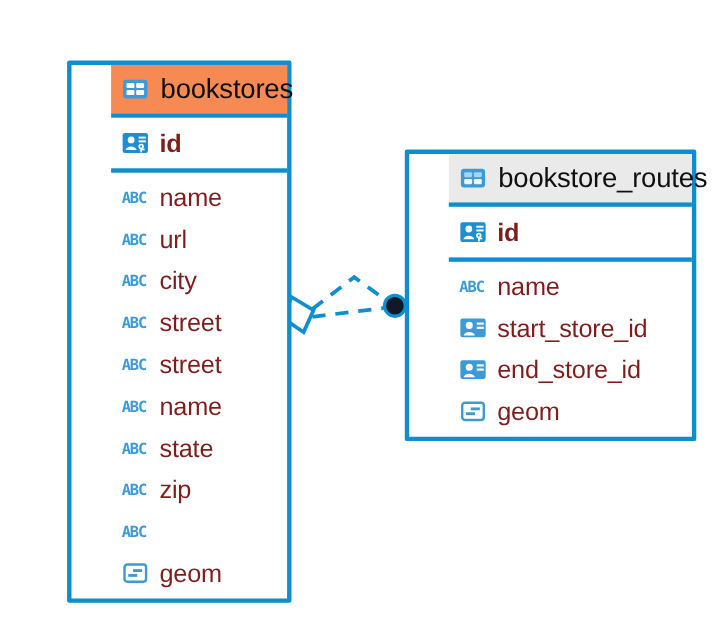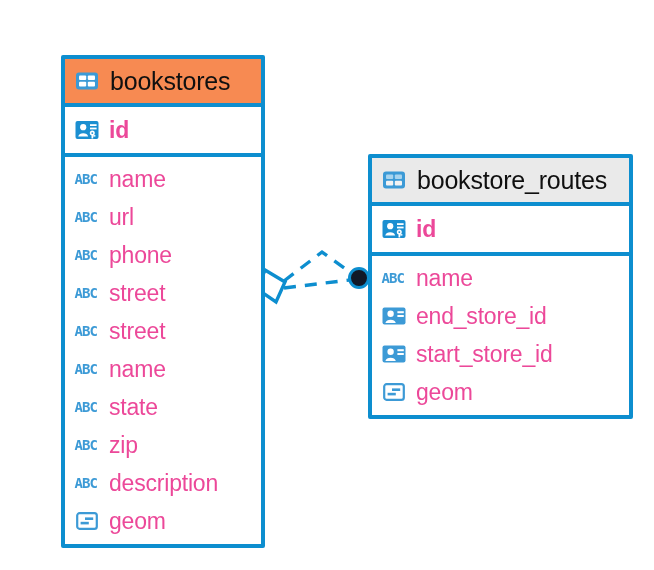--- a/index.html
+++ b/index.html
@@ -22,20 +22,21 @@
     height: 570px;
   }
 
   
   .entity {
     position: absolute;
     box-sizing: border-box;
     background: #ffffff;
     border: 4px solid #0d8ecf;
     border-radius: 2px;
+    padding-left: 36px;
   }
   .entity-header {
     display: flex;
     align-items: center;
     box-sizing: border-box;
     height: 44px;
     padding: 0 10px 0 9px;
     gap: 10px;
   }
   .entity-header.selected { background: #f78a52; }
@@ -66,21 +67,21 @@
   .field {
     display: flex;
     align-items: center;
     gap: 9px;
     height: 38px;
     padding: 0 10px 0 9px;
     box-sizing: border-box;
   }
   .field-label {
     font-size: 23px;
-    color: #ec4899;
+    color: #7f1d1d;
     line-height: 1;
     white-space: nowrap;
     letter-spacing: -0.2px;
   }
   .field-label.pk { font-weight: bold; }
 
   .pk-row { height: 46px; }
 
   
   .icon {
@@ -157,21 +158,21 @@
       <div class="field">
         <svg class="icon abc" viewBox="0 0 26 20" xmlns="http://www.w3.org/2000/svg">
           <text x="0.6" y="15.4" font-family="'DejaVu Sans Mono', monospace" font-size="14" font-weight="bold" fill="#3c9ad6" letter-spacing="-1">ABC</text>
         </svg>
         <span class="field-label">url</span>
       </div>
       <div class="field">
         <svg class="icon abc" viewBox="0 0 26 20" xmlns="http://www.w3.org/2000/svg">
           <text x="0.6" y="15.4" font-family="'DejaVu Sans Mono', monospace" font-size="14" font-weight="bold" fill="#3c9ad6" letter-spacing="-1">ABC</text>
         </svg>
-        <span class="field-label">phone</span>
+        <span class="field-label">city</span>
       </div>
       <div class="field">
         <svg class="icon abc" viewBox="0 0 26 20" xmlns="http://www.w3.org/2000/svg">
           <text x="0.6" y="15.4" font-family="'DejaVu Sans Mono', monospace" font-size="14" font-weight="bold" fill="#3c9ad6" letter-spacing="-1">ABC</text>
         </svg>
         <span class="field-label">street</span>
       </div>
       <div class="field">
         <svg class="icon abc" viewBox="0 0 26 20" xmlns="http://www.w3.org/2000/svg">
           <text x="0.6" y="15.4" font-family="'DejaVu Sans Mono', monospace" font-size="14" font-weight="bold" fill="#3c9ad6" letter-spacing="-1">ABC</text>
@@ -193,34 +194,33 @@
       <div class="field">
         <svg class="icon abc" viewBox="0 0 26 20" xmlns="http://www.w3.org/2000/svg">
           <text x="0.6" y="15.4" font-family="'DejaVu Sans Mono', monospace" font-size="14" font-weight="bold" fill="#3c9ad6" letter-spacing="-1">ABC</text>
         </svg>
         <span class="field-label">zip</span>
       </div>
       <div class="field">
         <svg class="icon abc" viewBox="0 0 26 20" xmlns="http://www.w3.org/2000/svg">
           <text x="0.6" y="15.4" font-family="'DejaVu Sans Mono', monospace" font-size="14" font-weight="bold" fill="#3c9ad6" letter-spacing="-1">ABC</text>
         </svg>
-        <span class="field-label">description</span>
       </div>
       <div class="field">
         <svg class="icon" viewBox="0 0 26 26" xmlns="http://www.w3.org/2000/svg">
           <rect x="3.2" y="5.2" width="19.6" height="15.6" rx="2.4" fill="#ffffff" stroke="#3c9ad6" stroke-width="2.2"></rect>
           <rect x="11" y="9.4" width="8.2" height="2.6" fill="#3c9ad6"></rect>
           <rect x="6.6" y="13.8" width="8.2" height="2.6" fill="#3c9ad6"></rect>
         </svg>
         <span class="field-label">geom</span>
       </div>
     </div>
   </div>
 
-  <div class="entity" id="entity-bookstore-routes" style="left:368px; top:154px; width:265px; height:265px;">
+  <div class="entity" id="entity-bookstore-routes" style="left:368px; top:136px; width:265px; height:265px;">
 
     <div class="entity-header plain">
       <svg class="icon" viewBox="0 0 26 26" xmlns="http://www.w3.org/2000/svg">
         <rect x="2" y="4.5" width="22" height="17" rx="3" fill="#3c9ad6"></rect>
         <rect x="5" y="7.5" width="7.2" height="4.6" rx="1" fill="#a8d4ee"></rect>
         <rect x="13.8" y="7.5" width="7.2" height="4.6" rx="1" fill="#a8d4ee"></rect>
         <rect x="5" y="13.8" width="7.2" height="4.6" rx="1" fill="#f3f3f3"></rect>
         <rect x="13.8" y="13.8" width="7.2" height="4.6" rx="1" fill="#f3f3f3"></rect>
       </svg>
       <span class="entity-title">bookstore_routes</span>
@@ -251,31 +251,31 @@
         <span class="field-label">name</span>
       </div>
       <div class="field">
         <svg class="icon" viewBox="0 0 26 26" xmlns="http://www.w3.org/2000/svg">
           <rect x="1.5" y="4.5" width="23" height="17" rx="2" fill="#3c9ad6"></rect>
           <circle cx="9.6" cy="10.8" r="3.2" fill="#ffffff"></circle>
           <path d="M 4.4 20 a 5.4 4.5 0 0 1 10.4 0 Z" fill="#ffffff"></path>
           <rect x="16.4" y="8.2" width="6.4" height="2" fill="#ffffff"></rect>
           <rect x="16.4" y="12" width="6.4" height="2" fill="#ffffff"></rect>
         </svg>
-        <span class="field-label">end_store_id</span>
+        <span class="field-label">start_store_id</span>
       </div>
       <div class="field">
         <svg class="icon" viewBox="0 0 26 26" xmlns="http://www.w3.org/2000/svg">
           <rect x="1.5" y="4.5" width="23" height="17" rx="2" fill="#3c9ad6"></rect>
           <circle cx="9.6" cy="10.8" r="3.2" fill="#ffffff"></circle>
           <path d="M 4.4 20 a 5.4 4.5 0 0 1 10.4 0 Z" fill="#ffffff"></path>
           <rect x="16.4" y="8.2" width="6.4" height="2" fill="#ffffff"></rect>
           <rect x="16.4" y="12" width="6.4" height="2" fill="#ffffff"></rect>
         </svg>
-        <span class="field-label">start_store_id</span>
+        <span class="field-label">end_store_id</span>
       </div>
       <div class="field">
         <svg class="icon" viewBox="0 0 26 26" xmlns="http://www.w3.org/2000/svg">
           <rect x="3.2" y="5.2" width="19.6" height="15.6" rx="2.4" fill="#ffffff" stroke="#3c9ad6" stroke-width="2.2"></rect>
           <rect x="11" y="9.4" width="8.2" height="2.6" fill="#3c9ad6"></rect>
           <rect x="6.6" y="13.8" width="8.2" height="2.6" fill="#3c9ad6"></rect>
         </svg>
         <span class="field-label">geom</span>
       </div>
     </div>

